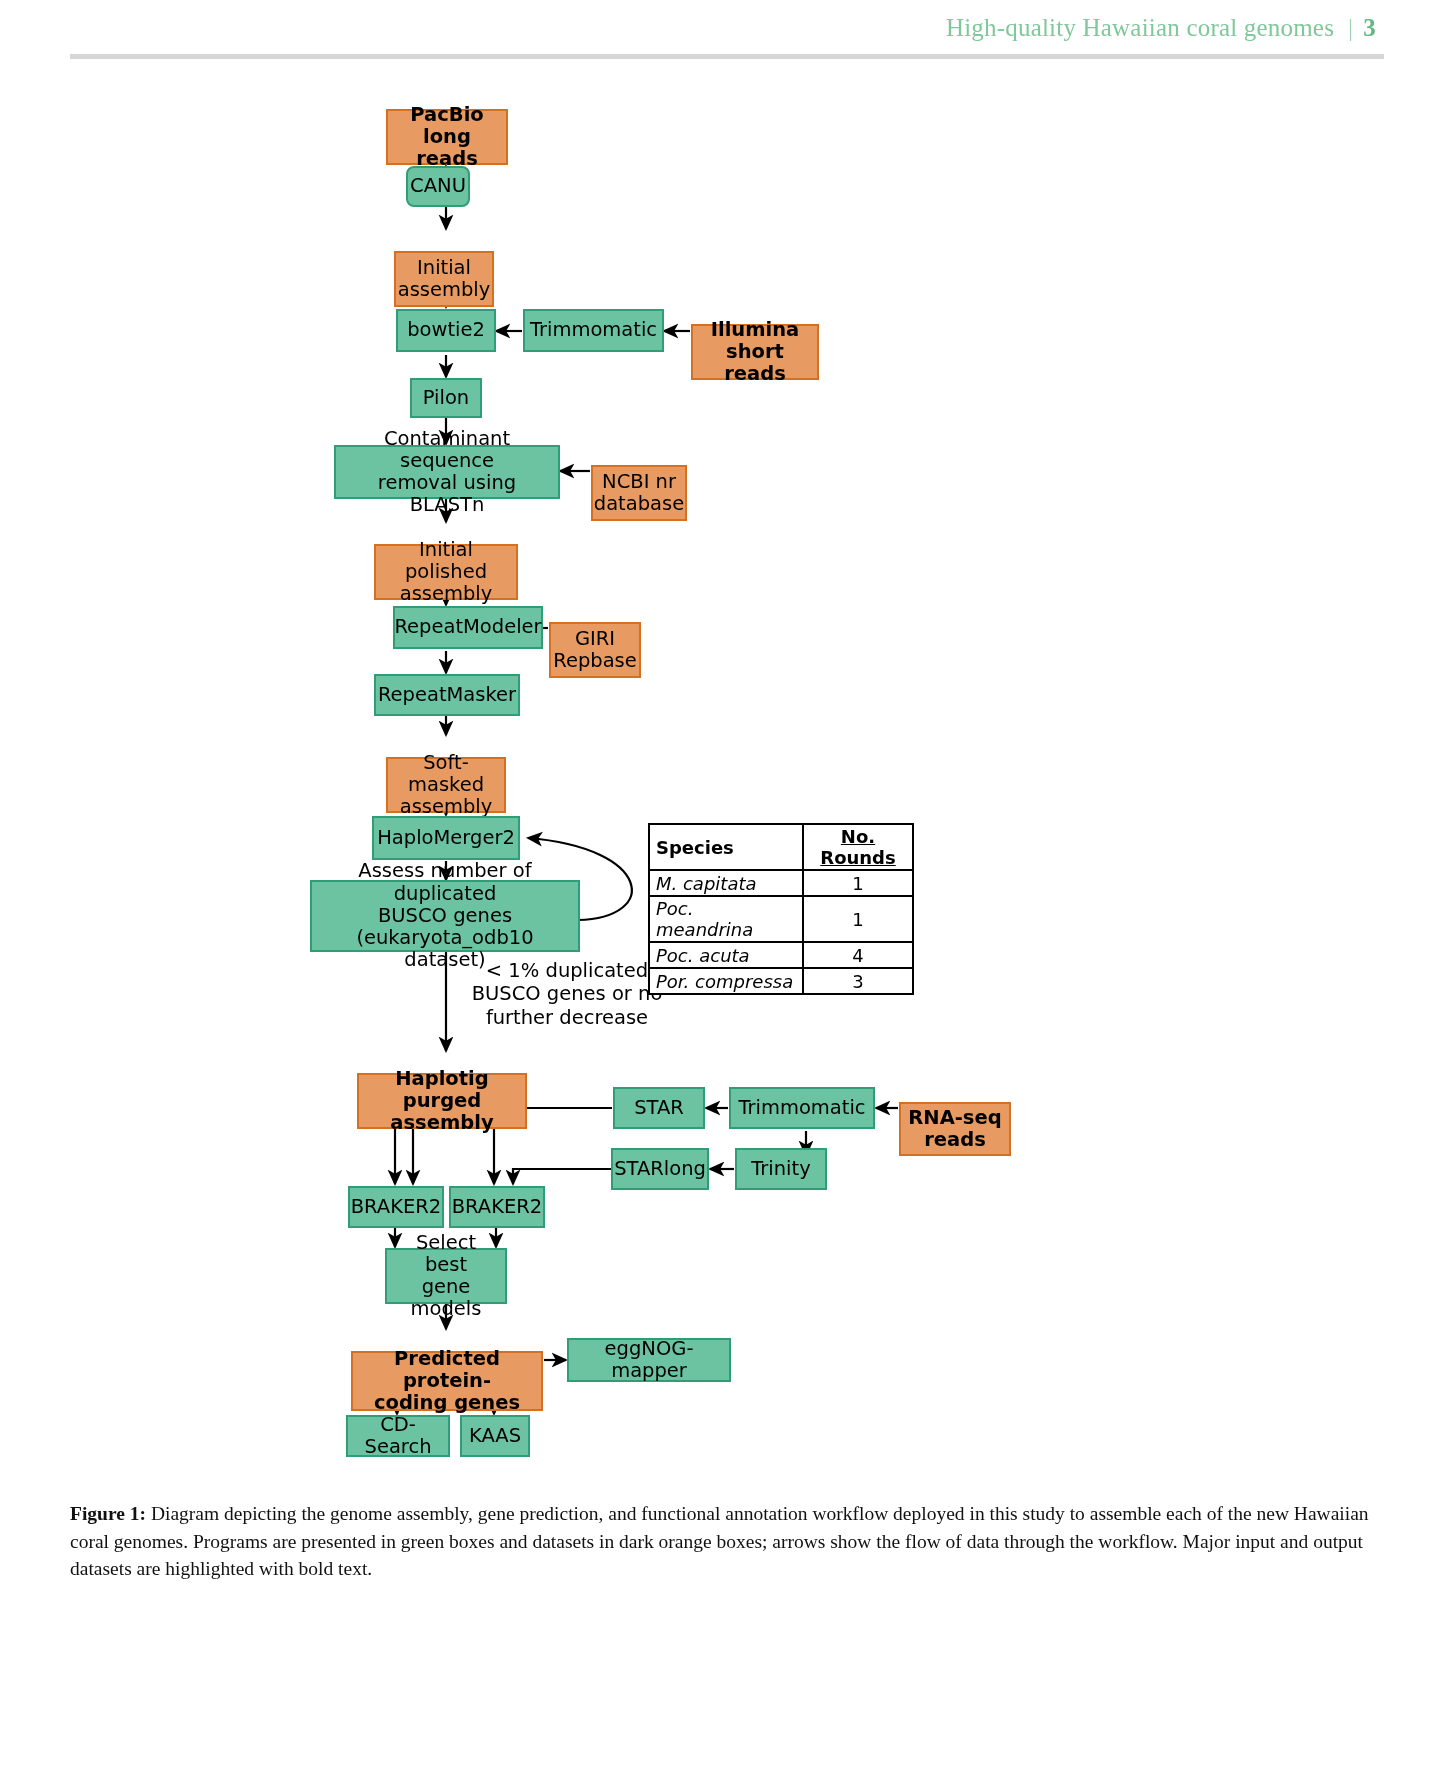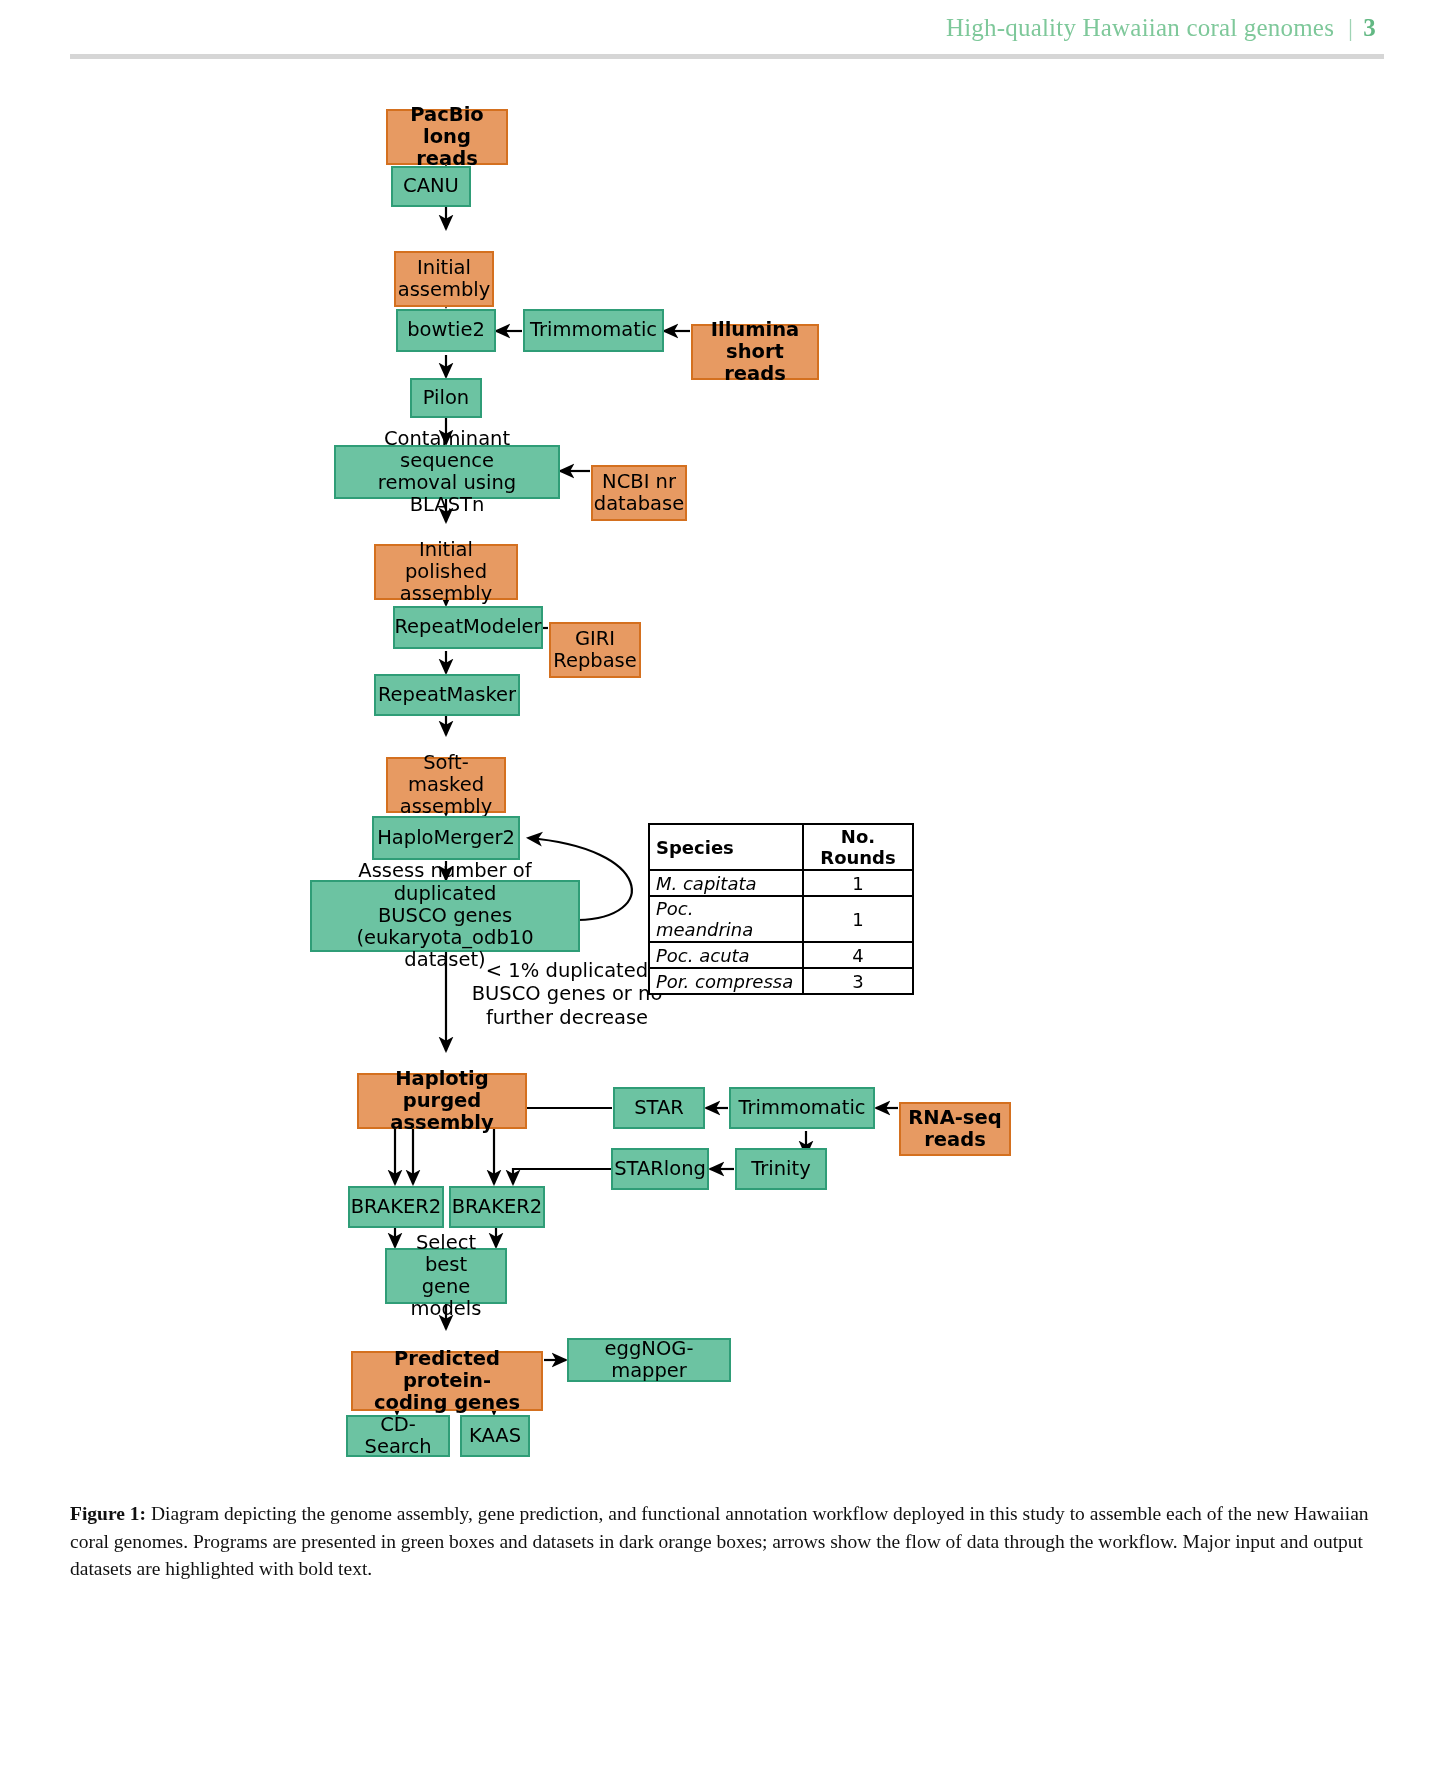--- a/index.html
+++ b/index.html
@@ -108,21 +108,21 @@
   #rounds-table th, #rounds-table td {
     border: 2.2px solid #000000;
     padding: 1px 6px;
     height: 22px;
   }
   #rounds-table th {
     font-weight: bold;
     font-style: normal;
   }
   #rounds-table th.c-species { text-align: left; width: 140px; }
-  #rounds-table th.c-rounds  { width: 96px; }
+  #rounds-table th.c-rounds  { width: 96px; text-decoration: underline; }
   #rounds-table td.v-species { text-align: left; font-style: italic; }
   #rounds-table td.v-rounds  { text-align: center; }
 
   
   #caption {
     position: absolute;
     left: 70px;
     top: 1500px;
     width: 1316px;
     font-family: "Liberation Serif", serif;
@@ -213,21 +213,21 @@
 
       <path d="M 612 1046 L 413 1046 L 413 1122"></path>
 
       <path d="M 612 1107 L 513 1107 L 513 1122"></path>
     </g>
   </svg>
 
   <div class="node data bold" style="left:386px; top:26px; width:122px; height:56px;">PacBio
 long reads</div>
 
-  <div class="node prog" style="left:391px; top:104px; width:80px; height:41px;">CANU</div>
+  <div class="node prog" style="left:406px; top:104px; width:64px; height:41px;border-radius:8px;">CANU</div>
 
   <div class="node data" style="left:394px; top:168px; width:100px; height:56px;">Initial
 assembly</div>
 
   <div class="node prog" style="left:396px; top:247px; width:100px; height:43px;">bowtie2</div>
 
   <div class="node prog" style="left:523px; top:247px; width:141px; height:43px;">Trimmomatic</div>
 
   <div class="node data bold" style="left:691px; top:241px; width:128px; height:56px;">Illumina
 short reads</div>

